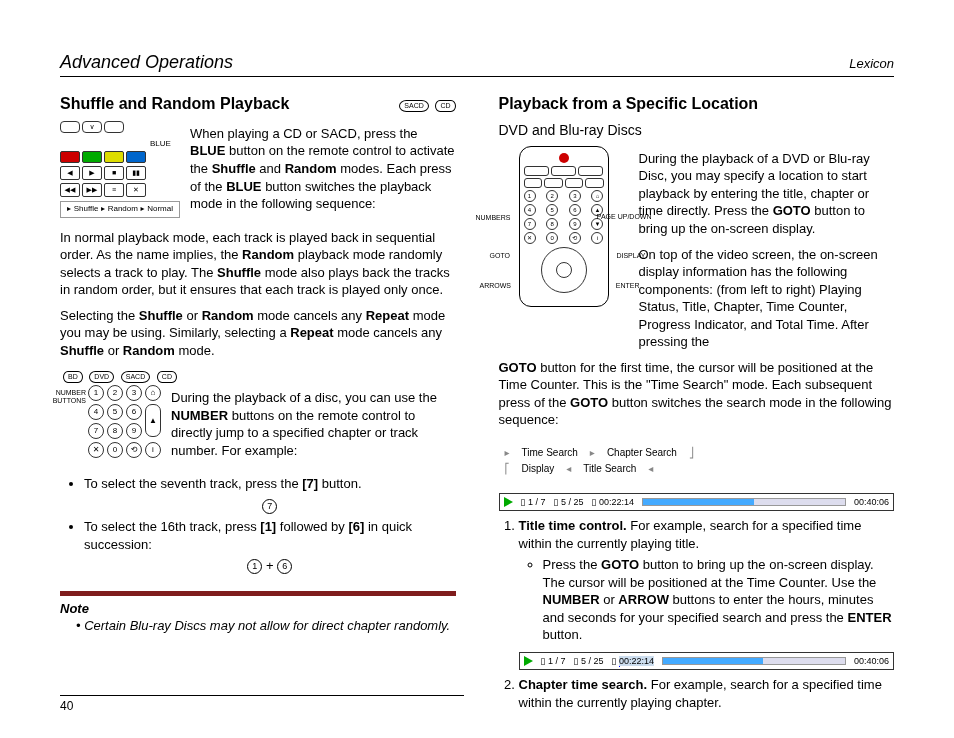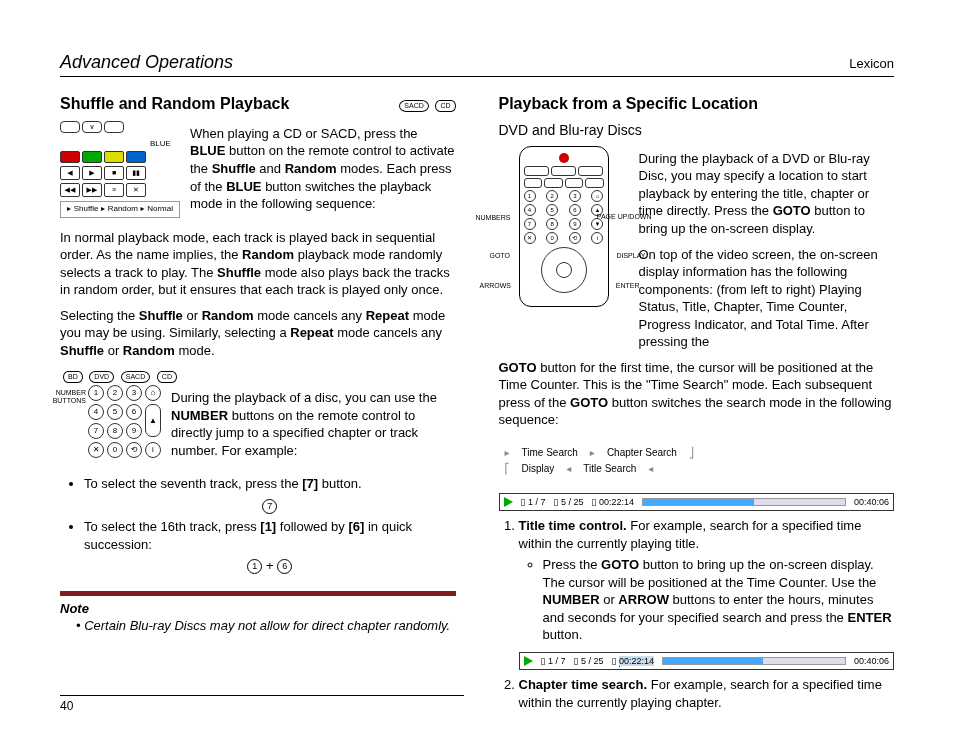--- a/index.html
+++ b/index.html
@@ -1,19 +1,19 @@
 <!DOCTYPE html>
 <html><head>
 <meta charset="utf-8">
 <style>
 body{margin:0;background:#fff;font-family:"Segoe UI",Arial,sans-serif;color:#000;font-size:13px;line-height:1.35}
 .page{width:954px;height:738px;box-sizing:border-box;padding:50px 60px 13px;position:relative}
 .hdr{display:flex;justify-content:space-between;align-items:baseline;border-bottom:1px solid #000;padding-bottom:2px;margin-bottom:12px}
 .hdr-title{font-style:italic;font-size:18px}
-.hdr-brand{font-size:13px}
+.hdr-brand{font-style:italic;font-size:13px}
 .cols{display:flex;gap:43px}
 .col{flex:1;min-width:0}
 h2{font-size:16px;font-weight:700;margin:4px 0 6px}
 h3{font-size:14px;font-weight:400;margin:6px 0}
 p{margin:4px 0 8px}
 b{font-weight:700}
 .icon-oval{display:inline-block;border:1px solid #000;border-radius:50%/100%;padding:0 4px;font-size:7px;line-height:10px;margin-left:3px;vertical-align:middle}
 .h2row{display:flex;justify-content:space-between;align-items:center}
 .intro{display:flex;gap:10px;margin-bottom:8px}
 .remote-box{width:120px;min-height:90px;flex-shrink:0;font-size:8px;position:relative}

